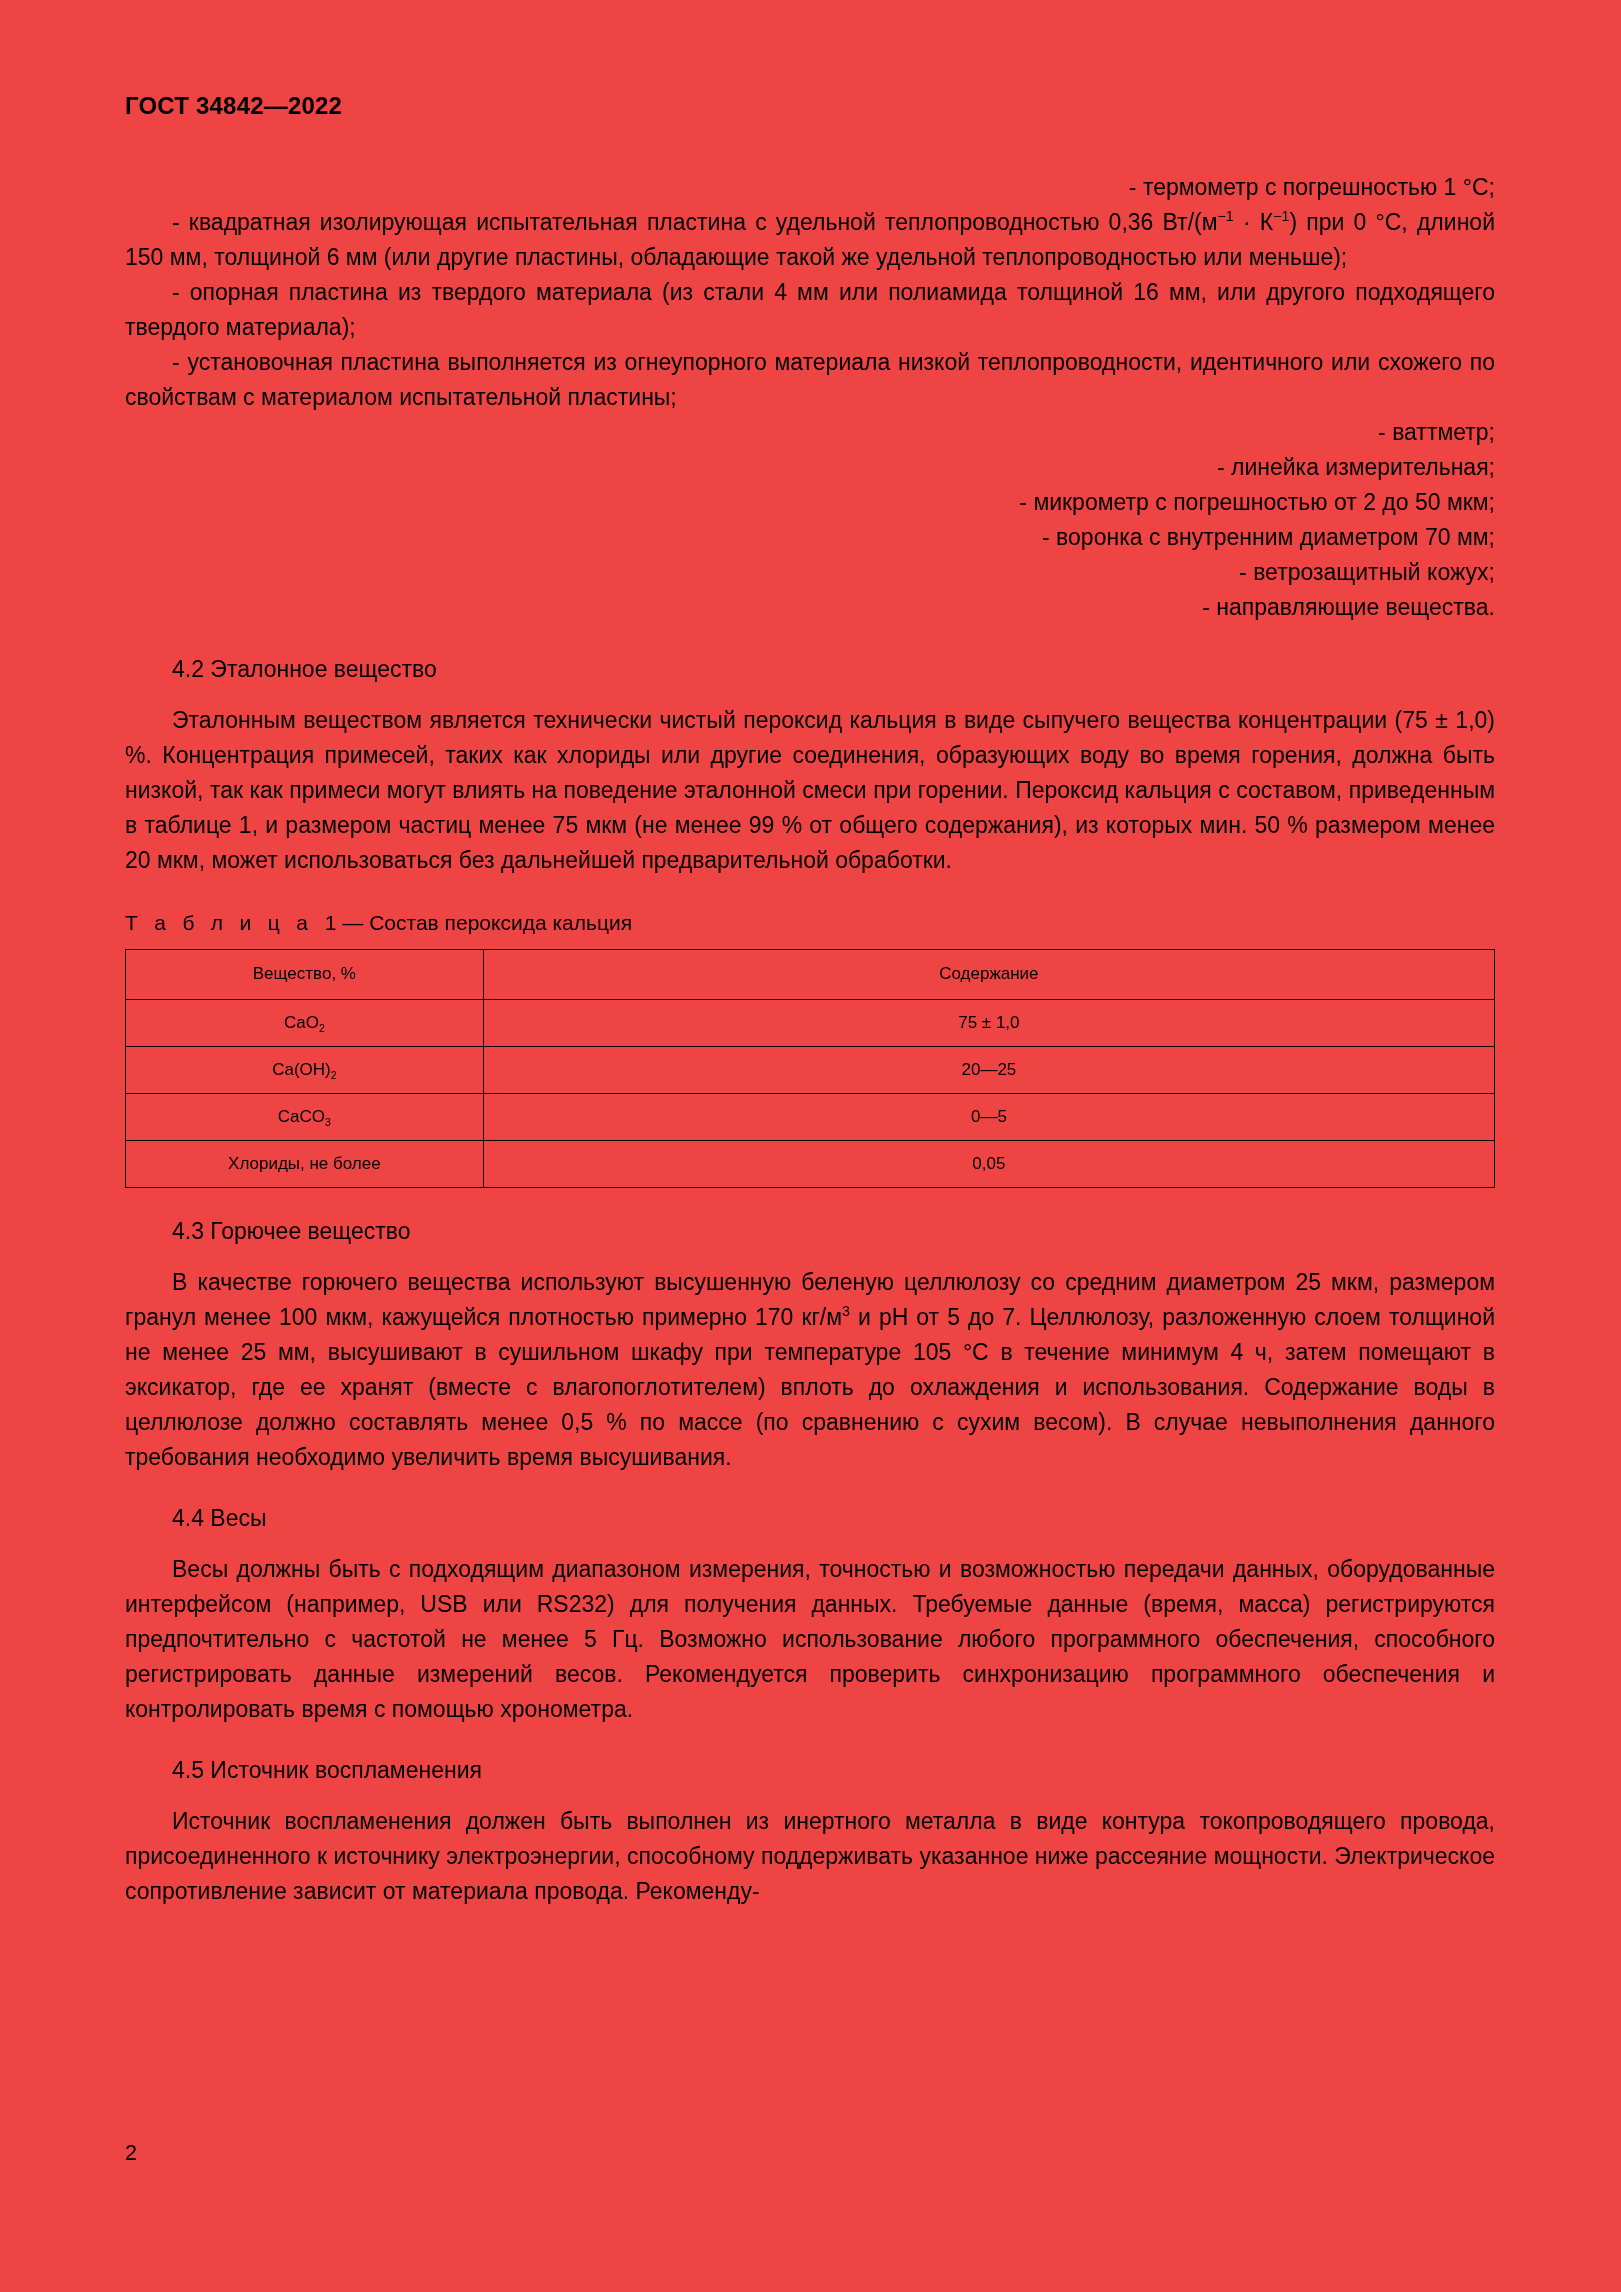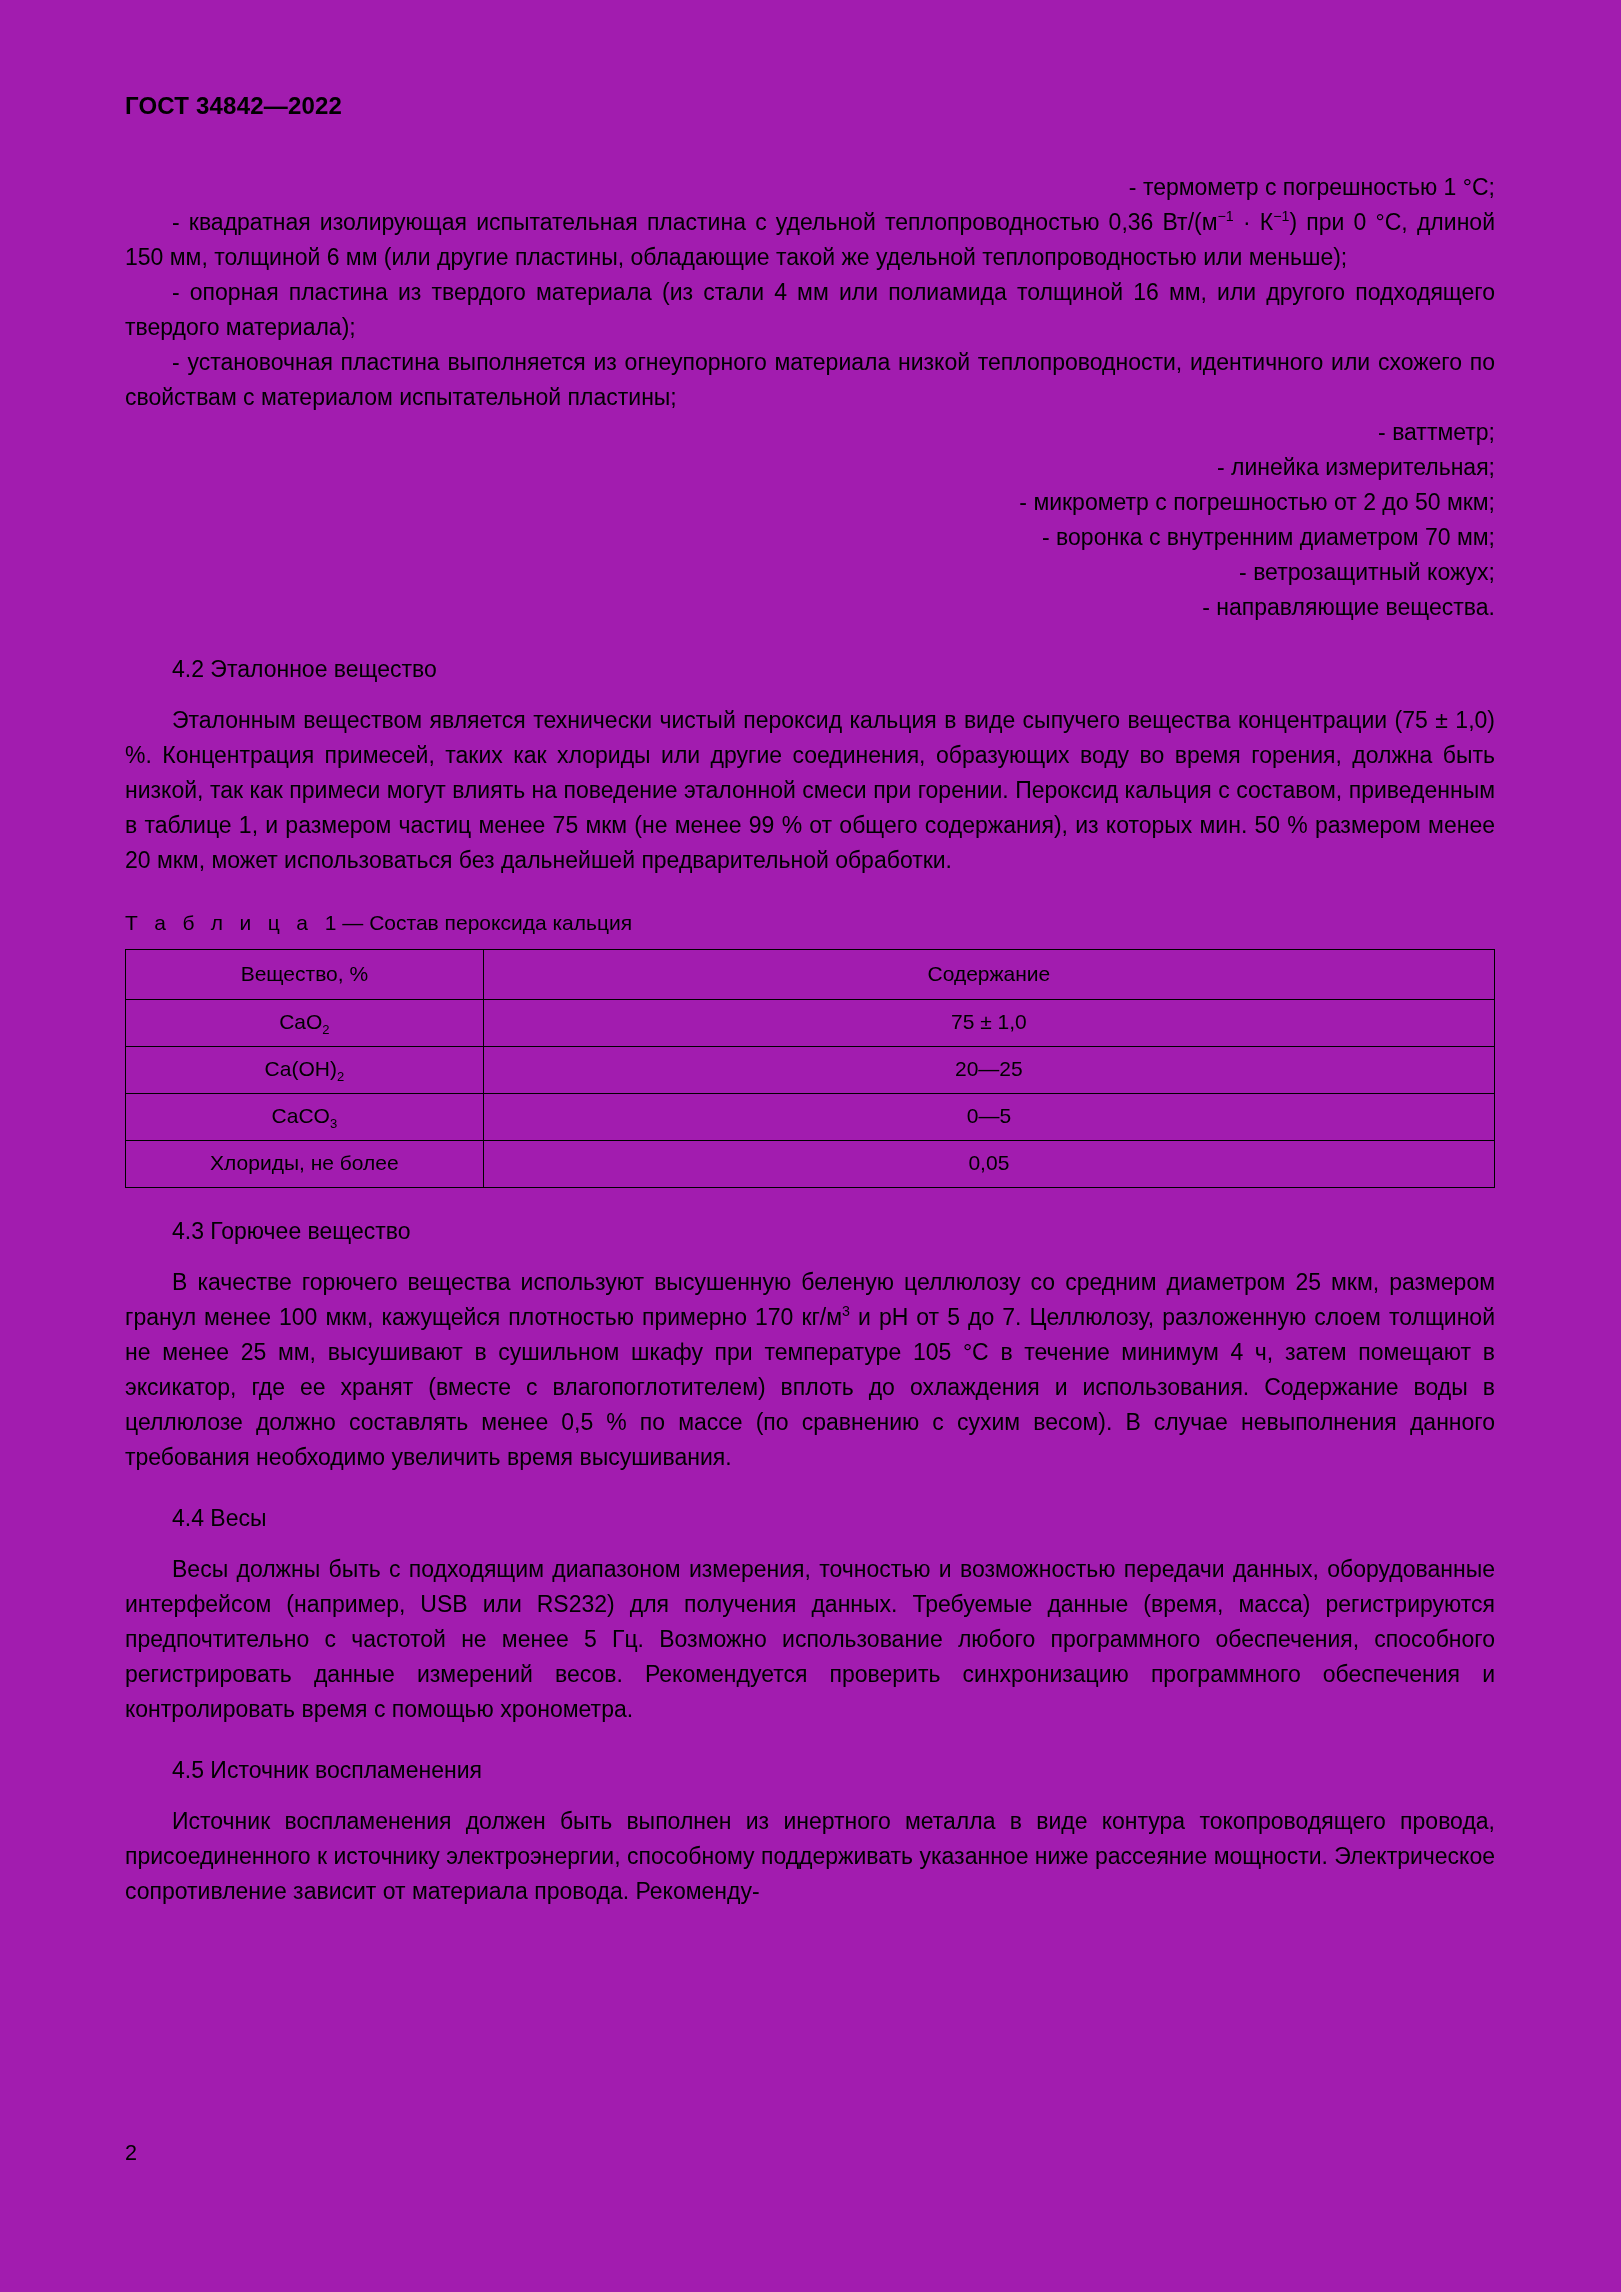--- a/index.html
+++ b/index.html
@@ -9,21 +9,21 @@
   }
   body {
     font-family: "Liberation Sans", sans-serif;
     color: #000000;
   }
   .page {
     position: relative;
     width: 1621px;
     height: 2293px;
     margin: 0 auto;
-    background: #a21caf;
+    background: #ef4444;
     box-sizing: border-box;
     padding: 0;
     overflow: hidden;
   }
   .content {
     position: absolute;
     left: 125px;
     top: 93px;
     width: 1370px;
   }
@@ -71,21 +71,21 @@
     margin-top: 29px;
     margin-bottom: 11px;
   }
   .table-caption .sp {
     letter-spacing: 5.3px;
   }
   table.t1 {
     border-collapse: collapse;
     width: 100%;
     table-layout: fixed;
-    font-size: 21px;
+    font-size: 17px;
     padding-left: 32px;
   }
   table.t1 td {
     border: 1.6px solid #000000;
     text-align: center;
     vertical-align: middle;
     height: 46px;
     padding: 0 5.9px;
     line-height: 1.25;
   }

